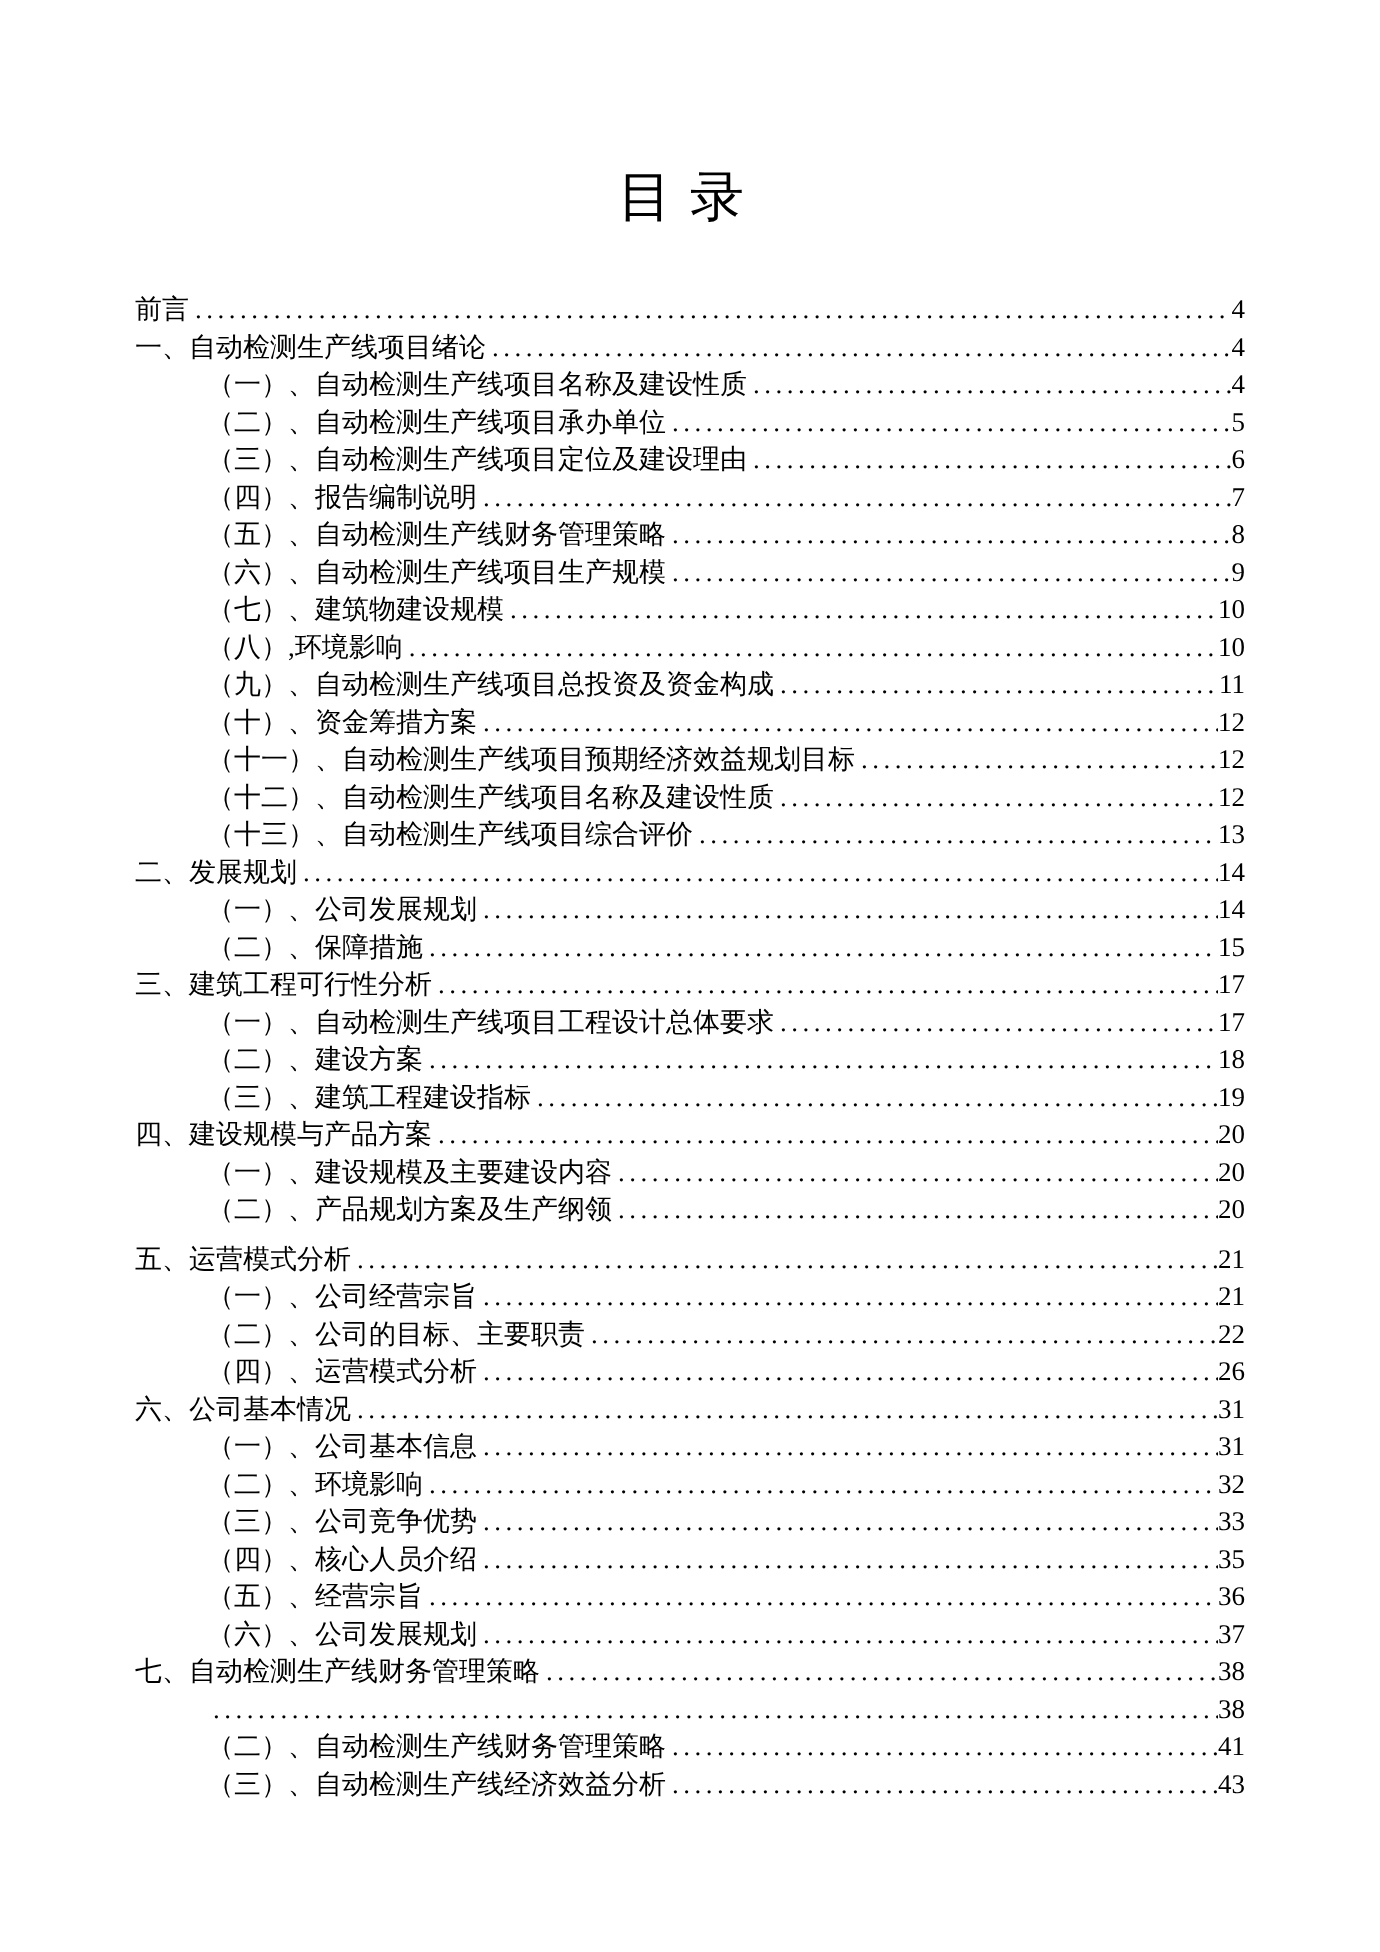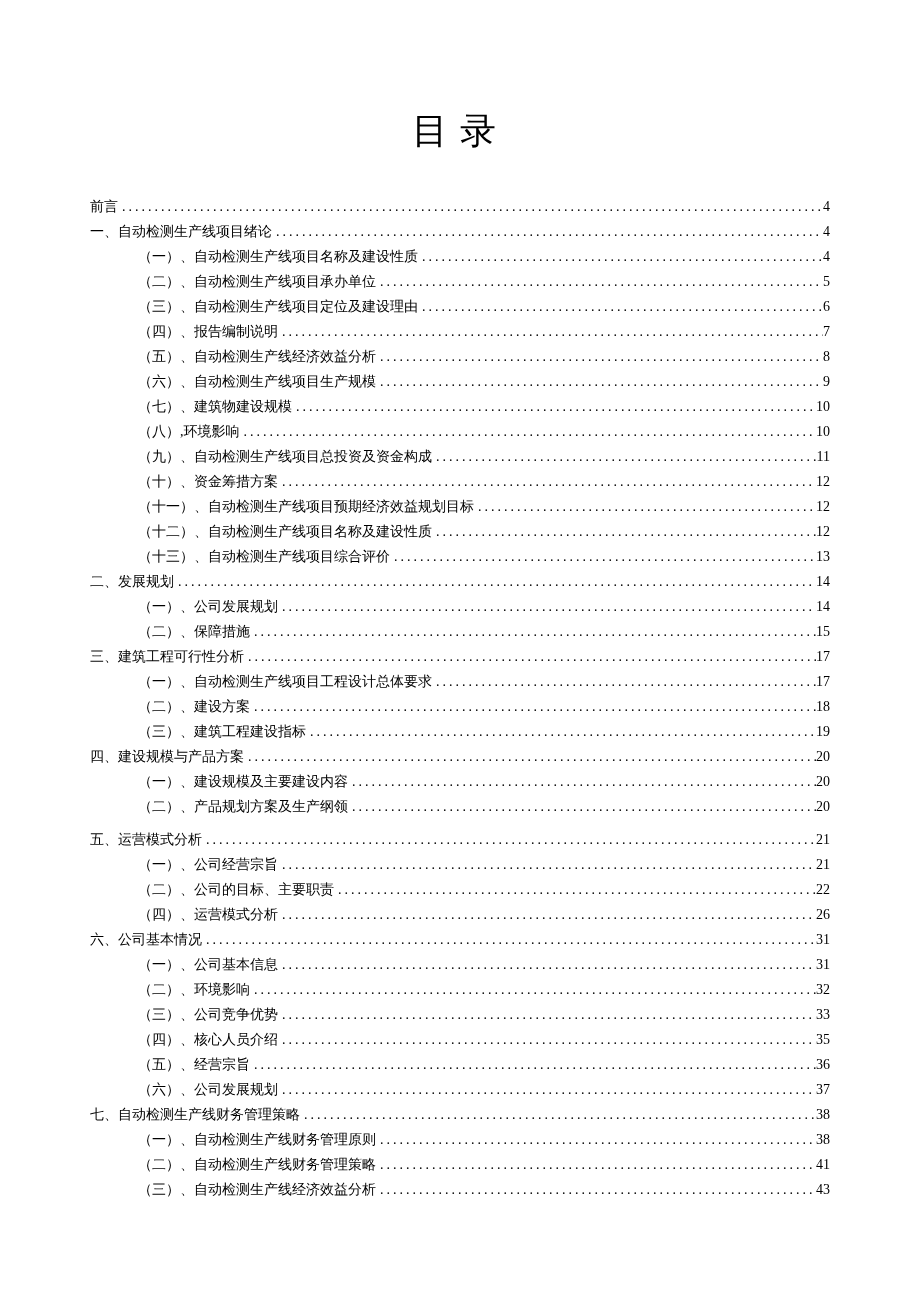--- a/index.html
+++ b/index.html
@@ -17,21 +17,21 @@
       font-size: 36px;
       font-weight: normal;
       letter-spacing: 12px;
       margin-bottom: 38px;
       font-family: "SimSun", "宋体", serif;
       margin-top: 12px;
     }
     .toc-line {
       display: flex;
       align-items: baseline;
-      font-size: 14px;
+      font-size: 18px;
       line-height: 25px;
       white-space: nowrap;
     }
     .toc-line.level0 {
       padding-left: 0;
     }
     .toc-line.level1 {
       padding-left: 48px;
     }
     .toc-label {
@@ -84,21 +84,21 @@
         <span class="toc-label">（三）、自动检测生产线项目定位及建设理由</span>
         <span class="toc-dots"></span>
         <span class="toc-page">6</span>
       </div>
       <div class="toc-line level1">
         <span class="toc-label">（四）、报告编制说明</span>
         <span class="toc-dots"></span>
         <span class="toc-page">7</span>
       </div>
       <div class="toc-line level1">
-        <span class="toc-label">（五）、自动检测生产线经济效益分析</span>
+        <span class="toc-label">（五）、自动检测生产线财务管理策略</span>
         <span class="toc-dots"></span>
         <span class="toc-page">8</span>
       </div>
       <div class="toc-line level1">
         <span class="toc-label">（六）、自动检测生产线项目生产规模</span>
         <span class="toc-dots"></span>
         <span class="toc-page">9</span>
       </div>
       <div class="toc-line level1">
         <span class="toc-label">（七）、建筑物建设规模</span>
@@ -240,21 +240,20 @@
         <span class="toc-label">（六）、公司发展规划</span>
         <span class="toc-dots"></span>
         <span class="toc-page">37</span>
       </div>
       <div class="toc-line level0">
         <span class="toc-label">七、自动检测生产线财务管理策略</span>
         <span class="toc-dots"></span>
         <span class="toc-page">38</span>
       </div>
       <div class="toc-line level1">
-        <span class="toc-label">（一）、自动检测生产线财务管理原则</span>
         <span class="toc-dots"></span>
         <span class="toc-page">38</span>
       </div>
       <div class="toc-line level1">
         <span class="toc-label">（二）、自动检测生产线财务管理策略</span>
         <span class="toc-dots"></span>
         <span class="toc-page">41</span>
       </div>
       <div class="toc-line level1">
         <span class="toc-label">（三）、自动检测生产线经济效益分析</span>

